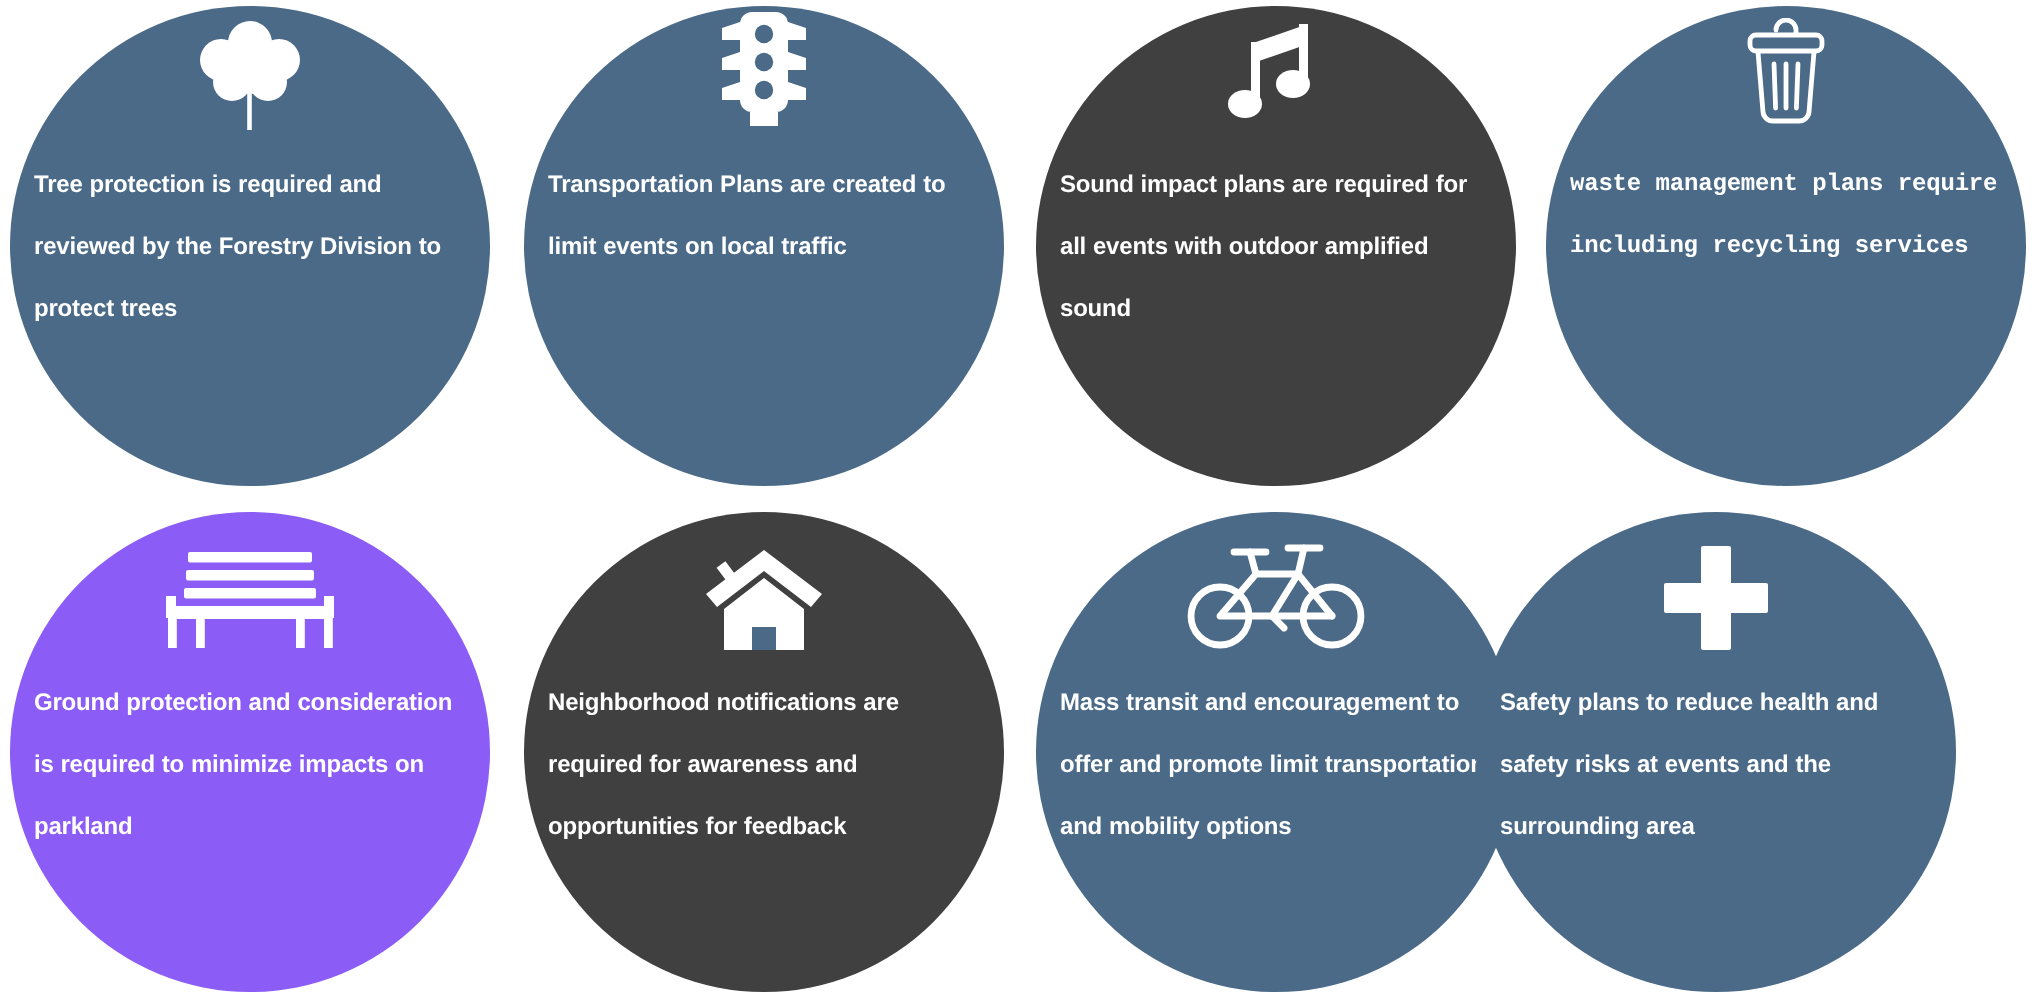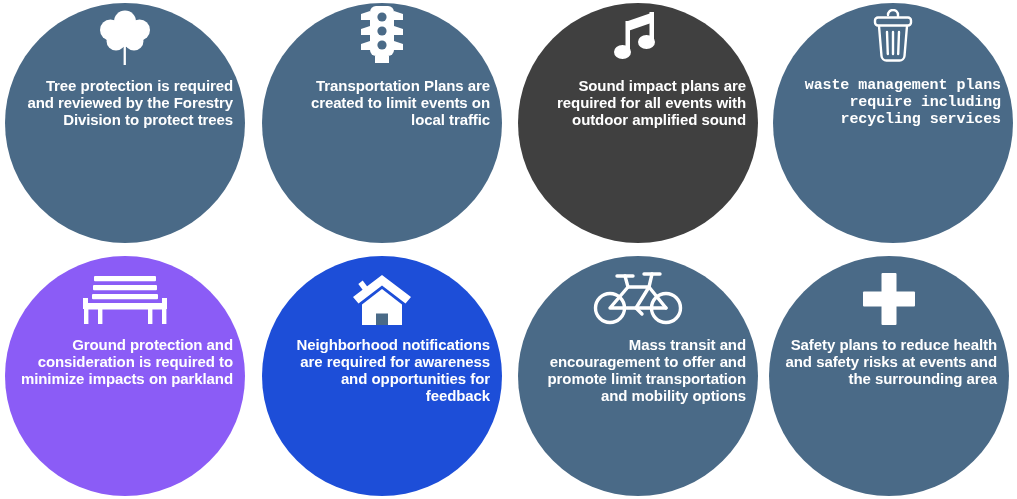--- a/index.html
+++ b/index.html
@@ -39,38 +39,38 @@
     height: 62px;
     padding-top: 14px;
     box-sizing: border-box;
   }
   .icon-wrap svg {
     display: block;
   }
   .caption {
     color: #ffffff;
     font-weight: bold;
-    font-size: 15px;
-    line-height: 17px;
-    text-align: right;
+    font-size: 12px;
+    line-height: 31px;
+    text-align: left;
     width: 216px;
     margin-top: 12px;
     letter-spacing: -0.1px;
     word-spacing: 0.2px;
   }
   
   .c0 { left: 5px;   top: 3px; }
   .c1 { left: 262px; top: 3px; }
   .c2 { left: 518px; top: 3px; }
   .c3 { left: 773px; top: 3px; }
   
   .c4 { left: 5px;   top: 256px; }
   .c5 { left: 262px; top: 256px; }
   .c6 { left: 518px; top: 256px; }
-  .c7 { left: 769px; top: 256px; }
+  .c7 { left: 738px; top: 256px; }
 
   
   .row2 .icon-wrap { height: 70px; padding-top: 18px; }
   .row2 .caption { margin-top: 10px; }
 </style>
 </head>
 <body>
 
 <div class="board" style="background: rgb(255, 255, 255);">
 
@@ -172,21 +172,21 @@
           <rect x="7" y="35" width="4.4" height="15"></rect>
           <rect x="21" y="35" width="4.4" height="15"></rect>
           <rect x="71" y="35" width="4.4" height="15"></rect>
           <rect x="85" y="35" width="4.4" height="15"></rect>
         </g>
       </svg>
     </div>
     <div class="caption" style="color: rgb(255, 255, 255);">Ground protection and consideration is required to minimize impacts on parkland</div>
   </div>
 
-  <div class="circle c5 row2" style="background: #1d4ed8;">
+  <div class="circle c5 row2" style="background: #404040;">
     <div class="icon-wrap">
       <svg width="62" height="52" viewBox="0 0 62 52" aria-hidden="true">
         <g fill="#ffffff">
 
           <path d="M31 1 L60 23 L54.5 29.5 L31 11.5 L7.5 29.5 L2 23 Z"></path>
 
           <rect x="9.5" y="7.5" width="5.5" height="10" transform="rotate(-37 12 12)"></rect>
 
           <path d="M31 15 L51 30.5 L51 51 L11 51 L11 30.5 Z"></path>
 

